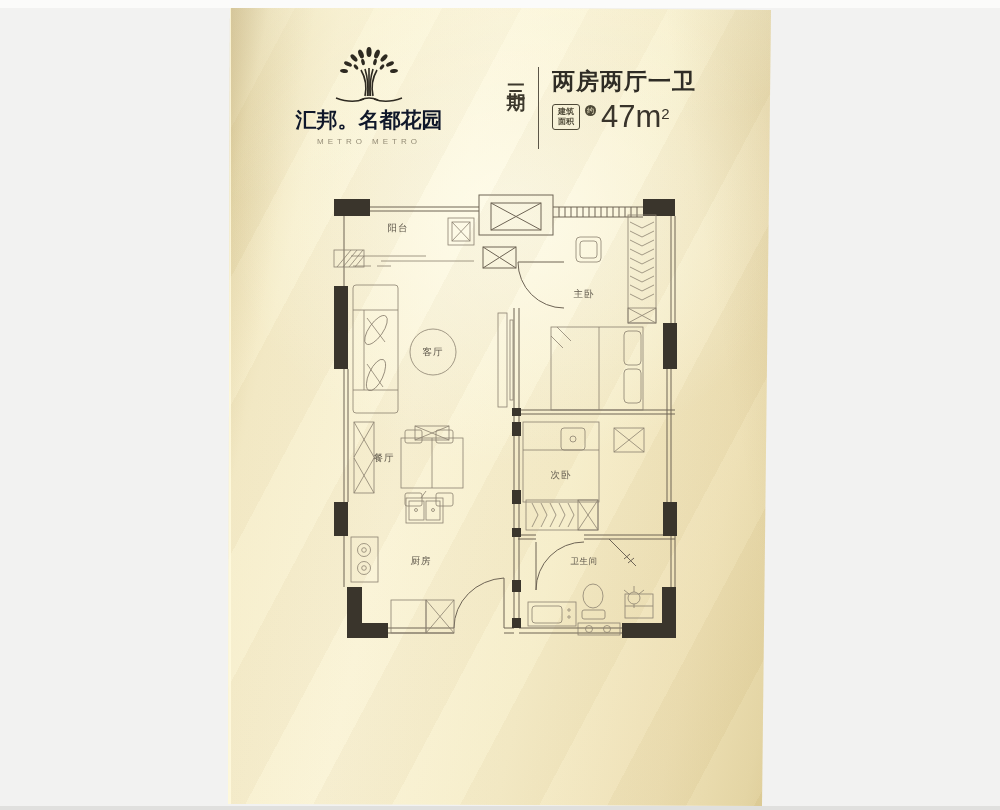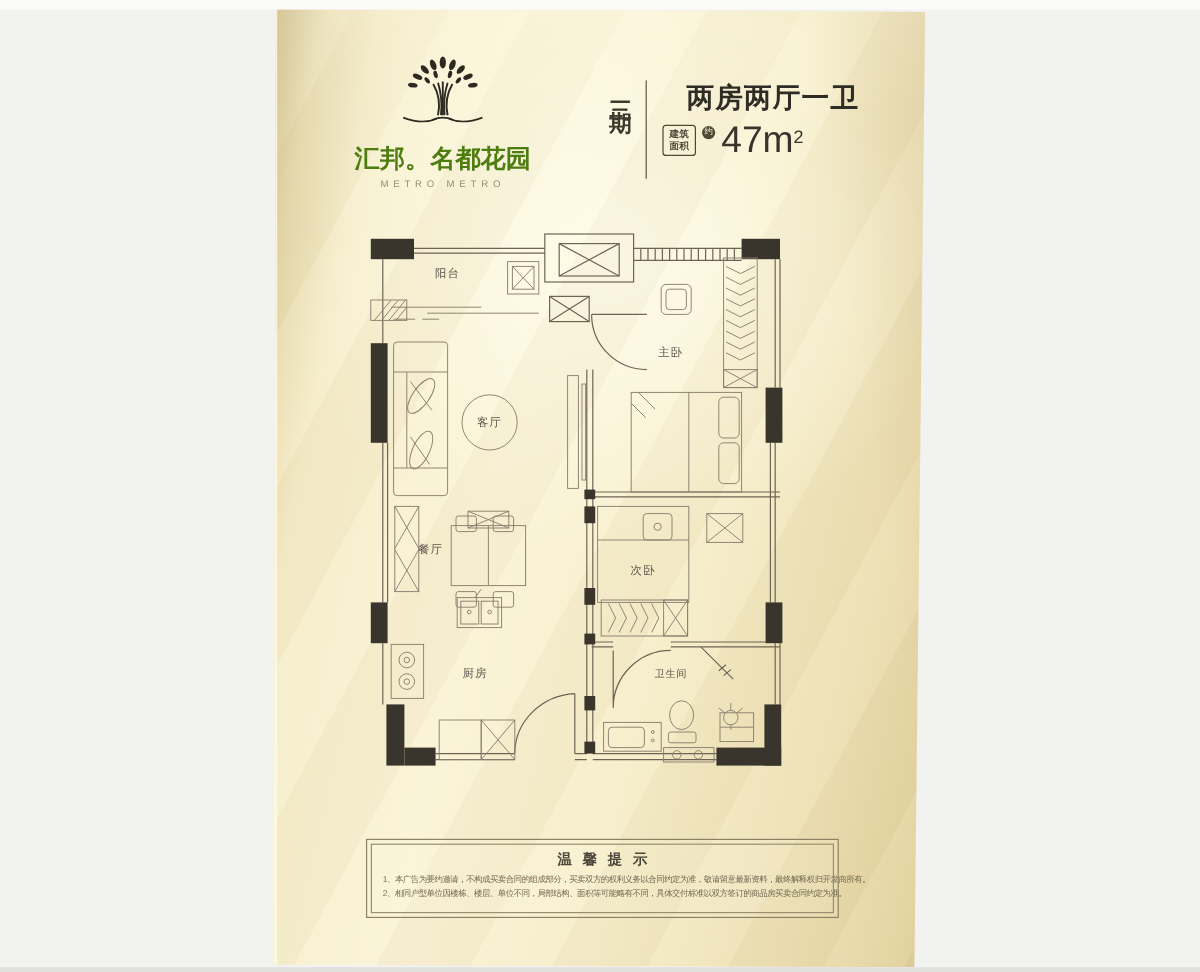--- a/index.html
+++ b/index.html
@@ -20,40 +20,40 @@
       linear-gradient(100deg, rgba(130,102,40,0.22) 0%, rgba(130,102,40,0.07) 6%, rgba(130,102,40,0) 13%),
       linear-gradient(260deg, rgba(130,102,40,0.10) 0%, rgba(130,102,40,0) 16%),
       linear-gradient(170deg, rgba(255,252,230,0.45) 0%, rgba(255,252,230,0) 22%),
       repeating-linear-gradient(118deg, rgba(255,255,245,0.05) 0 60px, rgba(150,120,60,0.045) 60px 130px);
   }
   .card::after{content:"";position:absolute;left:0;top:0;width:3px;height:100%;
     background:rgba(255,250,222,0.85);}
 
   
   .brand{position:absolute;left:283px;top:44px;width:172px;text-align:center;color:#35permanent;}
-  .brand-name{margin-top:12px;font-family:"DejaVu Serif","Liberation Serif",serif;
-    font-size:21px;font-weight:700;color:#4d7c0f;letter-spacing:0px;white-space:nowrap;}
+  .brand-name{margin-top:0;font-family:"DejaVu Serif","Liberation Serif",serif;
+    font-size:21px;font-weight:700;color:#0f172a;letter-spacing:0px;white-space:nowrap;}
   .brand-en{margin-top:3px;font-size:8px;letter-spacing:4px;color:#958d77;white-space:nowrap;}
 
   
   .phase{position:absolute;left:503px;top:69px;writing-mode:vertical-rl;text-orientation:upright;
     font-size:19px;font-weight:700;color:#3d392d;letter-spacing:9px;}
   .divider{position:absolute;left:538px;top:67px;width:1px;height:82px;background:#5b5547;}
   .main-title{position:absolute;left:552px;top:66px;font-size:23px;font-weight:700;
-    color:#2f2c25;letter-spacing:1px;white-space:nowrap;margin-left:20px;}
+    color:#2f2c25;letter-spacing:1px;white-space:nowrap;}
   .area-row{position:absolute;left:552px;top:99px;display:flex;align-items:center;justify-content:center;}
   .area-box{width:22px;border:1px solid #4e4937;border-radius:3px;padding:2px 2px;
     font-size:8px;line-height:1.25;color:#4e4937;text-align:center;font-weight:700;}
   .approx-dot{width:11px;height:11px;border-radius:50%;background:#4e4937;color:#f5eecd;
     font-size:7px;line-height:11px;text-align:center;margin:0 5px 14px 5px;}
   .area-num{font-size:31px;color:#39342b;letter-spacing:0px;}
   .area-num sup{font-size:15px;vertical-align:8px;}
 
   
-  .plan{position:absolute;left:306px;top:190px;width:350px;height:480px;}
+  .plan{position:absolute;left:331px;top:190px;width:350px;height:480px;}
   .plan svg{display:block;width:100%;height:100%;}
   .plan text{text-anchor:middle;font-size:9.5px;fill:#5d564a;letter-spacing:1px;
     font-family:"Liberation Sans",sans-serif;}
   .plan text.small{font-size:8.5px;letter-spacing:0.5px;}
 
   
   .tips{position:absolute;left:305px;top:699px;width:392px;height:64px;
     border:1px solid #8d8164;background:rgba(255,252,235,0.12);}
   .tips-inner{position:absolute;inset:3px;border:1px solid #9a8f6f;}
   .tips-title{margin-top:8px;text-align:center;font-size:12px;font-weight:700;
@@ -263,21 +263,13 @@
       <text x="67" y="41">阳台</text>
       <text x="102" y="165">客厅</text>
       <text x="253" y="107">主卧</text>
       <text x="53" y="271">餐厅</text>
       <text x="230" y="288">次卧</text>
       <text x="90" y="374">厨房</text>
       <text x="253" y="374" class="small">卫生间</text>
     </svg>
   </div>
 
-  <div class="tips">
-    <div class="tips-inner"></div>
-    <div class="tips-title">温馨提示</div>
-    <div class="tips-lines">
-      <div class="tips-line">1、本广告为要约邀请，不构成买卖合同的组成部分，买卖双方的权利义务以合同约定为准，敬请留意最新资料，最终解释权归开发商所有。</div>
-      <div class="tips-line">2、相同户型单位因楼栋、楼层、单位不同，局部结构、面积等可能略有不同，具体交付标准以双方签订的商品房买卖合同约定为准。</div>
-    </div>
-  </div>
 </div>
 
 </body></html>

